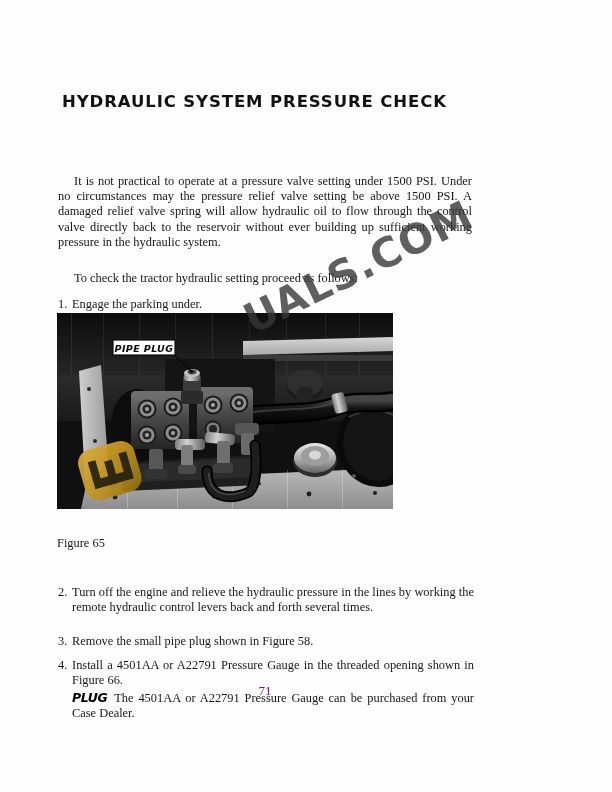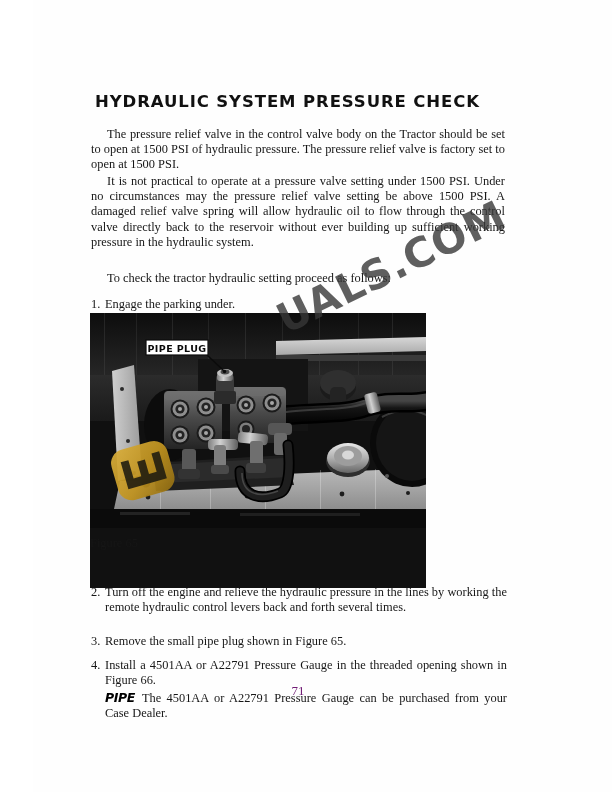--- a/index.html
+++ b/index.html
@@ -13,21 +13,20 @@
     position: relative;
     overflow: hidden;
     font-family: "Liberation Serif", "DejaVu Serif", serif;
     color: #1a1a1a;
   }
 
   .page {
     position: absolute;
     inset: 0;
     background: #fefefe;
-    margin-left: 33px;
   }
 
   
   .heading {
     position: absolute;
     left: 62px;
     top: 92px;
     width: 420px;
     font-family: "DejaVu Sans", "Liberation Sans", sans-serif;
     font-weight: bold;
@@ -111,23 +110,24 @@
     font-size: 13px;
     color: #701a75;
   }
 
   
   .photo {
     position: absolute;
     left: 57px;
     top: 313px;
     width: 336px;
-    height: 275px;
+    height: 196px;
     overflow: hidden;
     background: #111;
+    font-style: italic;
   }
   .photo svg { display: block; }
 
   
   .watermark {
     position: absolute;
     left: 236px;
     top: 300px;
     font-family: "DejaVu Sans", "Liberation Sans", sans-serif;
     font-weight: bold;
@@ -150,23 +150,20 @@
     pointer-events: none;
   }
 </style>
 </head>
 <body>
 
 <div class="page">
 
   <div class="heading">HYDRAULIC SYSTEM PRESSURE CHECK</div>
 
-  <div class="para p1">
-    <span class="indent">The pressure relief valve in the control valve body on the Tractor should be set to open at 1500 PSI of hydraulic pressure. The pressure relief valve is factory set to open at 1500 PSI.</span>
-  </div>
 
   <div class="para p2">
     <span class="indent">It is not practical to operate at a pressure valve setting under 1500 PSI. Under no circumstances may the pressure relief valve setting be above 1500 PSI. A damaged relief valve spring will allow hydraulic oil to flow through the control valve directly back to the reservoir without ever building up sufficient working pressure in the hydraulic system.</span>
   </div>
 
   <div class="para p3">
     <span class="indent">To check the tractor hydraulic setting proceed as follows:</span>
   </div>
 
   <div class="listitem item1">
@@ -394,28 +391,28 @@
 
   <div class="figcaption">Figure 65</div>
 
   <div class="listitem item2">
     <span class="num">2.</span>
     <span class="txt">Turn off the engine and relieve the hydraulic pressure in the lines by working the remote hydraulic control levers back and forth several times.</span>
   </div>
 
   <div class="listitem item3">
     <span class="num">3.</span>
-    <span class="txt">Remove the small pipe plug shown in Figure 65.</span>
+    <span class="txt">Remove the small pipe plug shown in Figure 58.</span>
   </div>
 
   <div class="listitem item4">
     <span class="num">4.</span>
     <span class="txt">
       <span>Install a 4501AA or A22791 Pressure Gauge in the threaded opening shown in Figure 66.</span>
       <span class="noteline">
-        <span class="note-badge">PIPE</span><span>The 4501AA or A22791 Pressure Gauge can be purchased from your Case Dealer.</span>
+        <span class="note-badge">PLUG</span><span>The 4501AA or A22791 Pressure Gauge can be purchased from your Case Dealer.</span>
       </span>
     </span>
   </div>
 
   <div class="pagenum">71</div>
 
 </div>
 
 </body></html>

